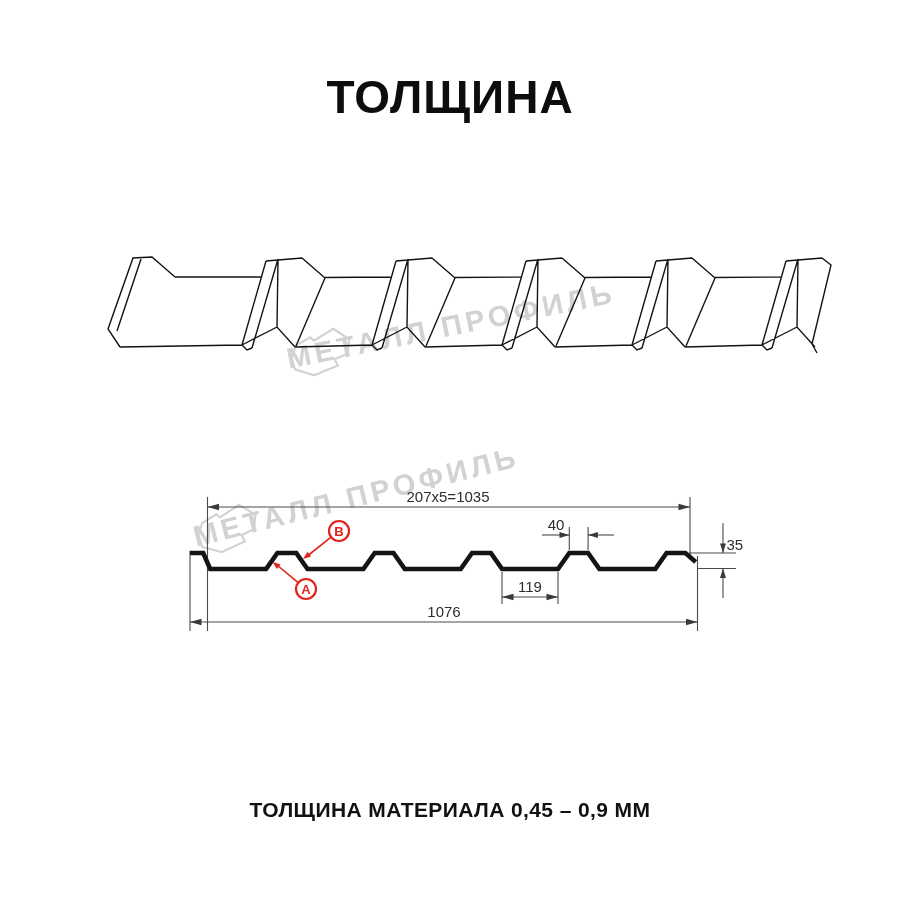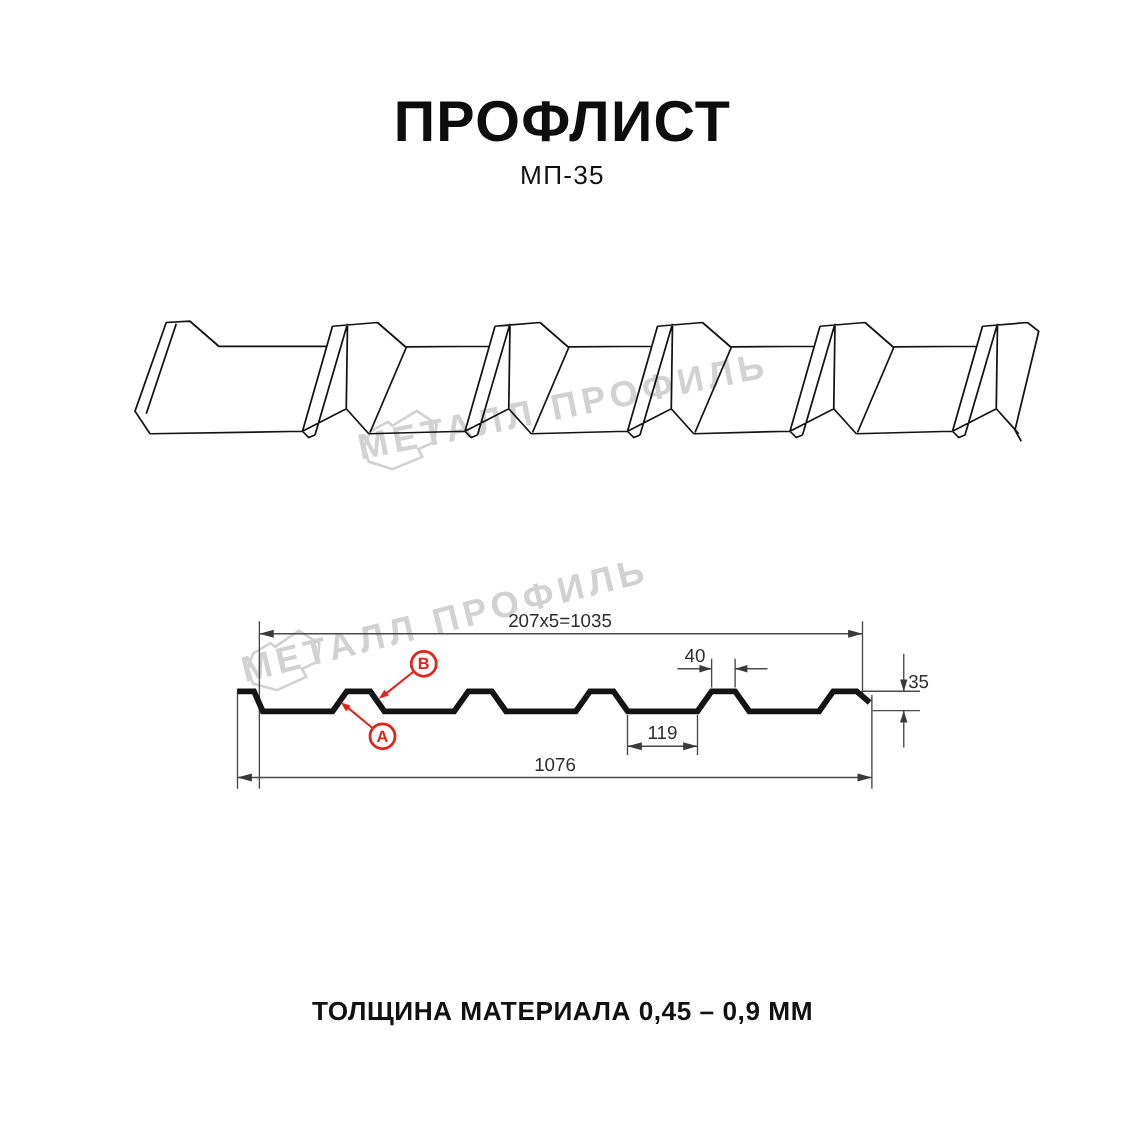--- a/index.html
+++ b/index.html
@@ -46,22 +46,21 @@
   .redline{stroke:var(--accent);stroke-width:1.6;fill:none;}
   .redcirc{stroke:var(--accent);stroke-width:2.2;fill:none;}
   .redfill{fill:var(--accent);}
   .redtext{font-family:"Liberation Sans",sans-serif;font-size:13px;font-weight:bold;fill:var(--accent);}
 </style>
 </head>
 <body>
 
 <div class="canvas">
 
-  <div class="title">ПРОФЛИСТ</div>
-  <div class="subtitle">МП-35</div>
+  <div class="title">ТОЛЩИНА</div>
 
   <div class="wm wm1">
     <svg width="70" height="50" viewBox="0 0 72 50">
       <polygon class="wm-logo" points="5,23 12,12 28,7 31,11 53,3 67,17 62,31 48,34 50,41 24,46 6,36"></polygon>
     </svg>
     <span class="wm-text">МЕТАЛЛ ПРОФИЛЬ</span>
   </div>
 
   <svg id="sheet3d" style="left:90px;top:240px" width="750" height="170" viewBox="90 240 750 170">
     <path id="sheet3d-path" class="l3d" d="M120,347 L108,329 L133,258 L152,257 L175,277 M117,331 L141,259 M120,347 L242,345 M175,277 L261,277 M242,345 L266,261 M242,345 L247,350 L252,348 M252,348 L278,259 M242,345 L277,327 L295,347 M277,327 L278,259 M266,261 L302,258 M302,258 L325,278 M325,278 L296,346 M295,347 L372,345 M325,277.5 L391,277 M372,345 L396,261 M372,345 L377,350 L382,348 M382,348 L408,259 M372,345 L407,327 L425,347 M407,327 L408,259 M396,261 L432,258 M432,258 L455,278 M455,278 L426,346 M425,347 L502,345 M455,277.5 L521,277 M502,345 L526,261 M502,345 L507,350 L512,348 M512,348 L538,259 M502,345 L537,327 L555,347 M537,327 L538,259 M526,261 L562,258 M562,258 L585,278 M585,278 L556,346 M555,347 L632,345 M585,277.5 L651,277 M632,345 L656,261 M632,345 L637,350 L642,348 M642,348 L668,259 M632,345 L667,327 L685,347 M667,327 L668,259 M656,261 L692,258 M692,258 L715,278 M715,278 L686,346 M685,347 L762,345 M715,277.5 L781,277 M762,345 L786,261 M762,345 L767,350 L772,348 M772,348 L798,259 M762,345 L797,327 L815,347 M797,327 L798,259 M786,261 L822,258 M822,258 L831,265 L812,344 L817,353 "></path>

